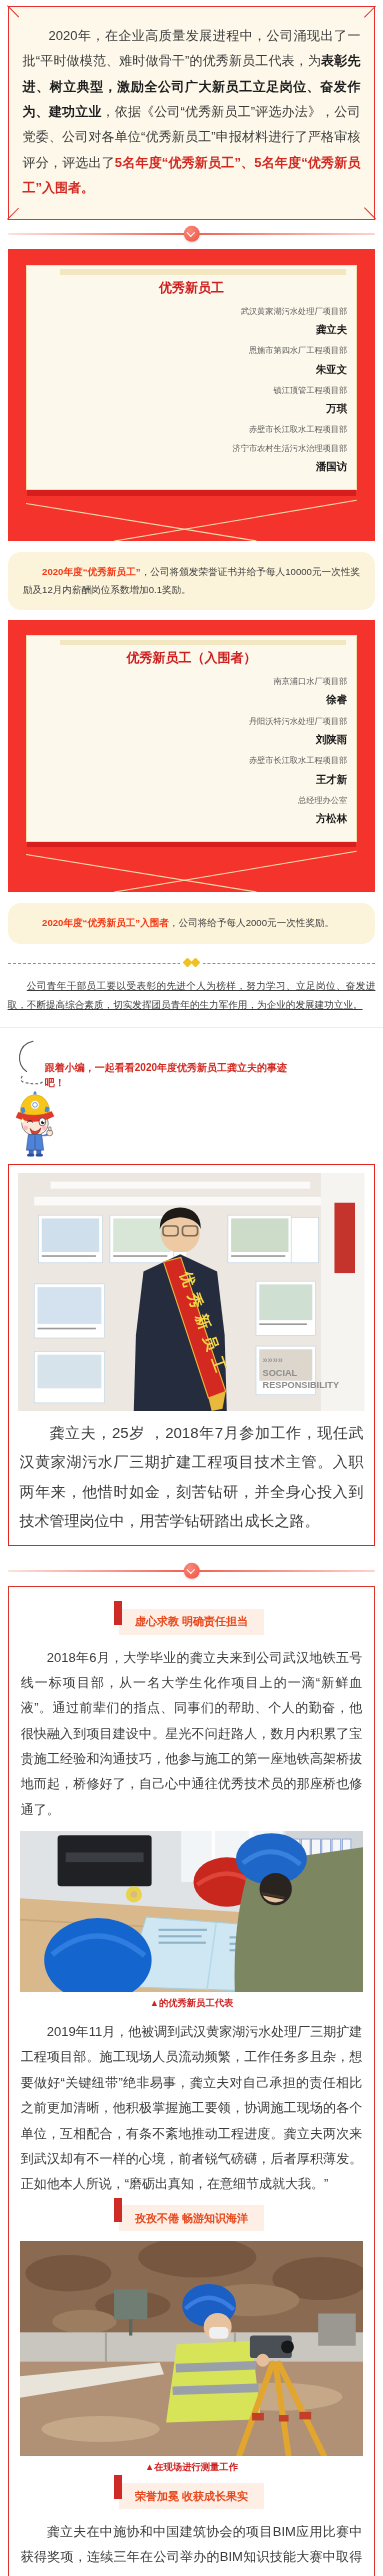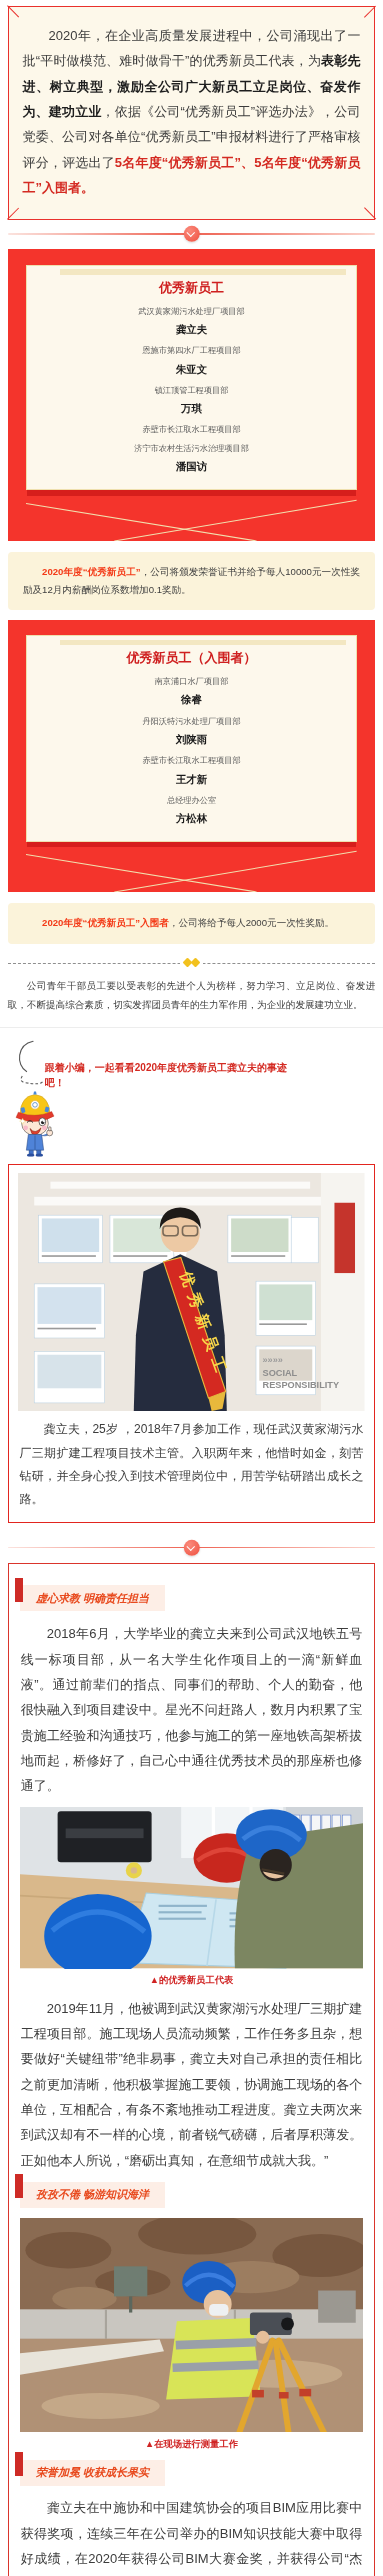--- a/index.html
+++ b/index.html
@@ -21,53 +21,53 @@
   .chevron-divider{position:relative;height:24px;margin:2.2px 7.6px;display:flex;align-items:center;}
   .chevron-divider .line{height:1.6px;width:100%;background:linear-gradient(90deg,#fbe3de,#ef6a5b 46%,#ef6a5b 54%,#fbd4cc);border-radius:1.1px;}
   .chevron-divider .dot{position:absolute;left:50%;top:50%;transform:translate(-50%,-50%);width:16.4px;height:16.4px;border-radius:50%;background:radial-gradient(circle at 35% 30%,#fa8a7c,#ef503f);box-shadow:0 1.1px 2.2px rgba(0,0,0,.15);}
   .chevron-divider .dot::after{content:"";position:absolute;left:4.9px;top:4.4px;width:4.9px;height:4.9px;border-right:1.4px solid #fff;border-bottom:1.4px solid #fff;transform:rotate(45deg);}
 
   
   .red-box{margin:3.3px 7.6px 0 7.6px;background:#f4342c;padding:15.3px 18.6px 0 18.6px;position:relative;}
   .award-card{background:#fdf8ec;border:0.5px solid #efe0ae;padding:11px 8.7px 13px 8.7px;position:relative;}
   .card-band{height:5.5px;background:#f3e7c2;margin:-7.6px 1.1px 4.4px 24px;}
   .award-title{text-align:center;color:#cf2020;font-size:13px;font-weight:bold;margin:2.2px 0 7.6px 0;}
-  .entry{text-align:center;}
+  .entry{text-align:right;}
   .entry .dept{font-size:8.2px;color:#5b5b5b;line-height:1.6;margin-top:5.5px;}
   .entry .name{font-size:10.4px;font-weight:bold;color:#1a1a1a;line-height:1.7;margin-top:3.3px;}
   .card-shadow{height:5.5px;background:#d61e1c;margin:0 1.1px;}
   .flap{display:block;width:100%;height:45px;}
 
   
-  .reward{margin:11px 7.6px 0 7.6px;background:#fbf3da;border-radius:4px;padding:11px 15.3px;font-size:9.6px;line-height:1.9;text-align:justify;text-indent:2em;color:#3f3f3f;}
+  .reward{margin:11px 7.6px 0 7.6px;background:#fbf3da;border-radius:13px;padding:11px 15.3px;font-size:9.6px;line-height:1.9;text-align:justify;text-indent:2em;color:#3f3f3f;}
   .reward .hl{font-weight:bold;color:#f43a17;}
 
   
   .dotted-divider{position:relative;margin:14px 7.6px 0 7.6px;height:9.8px;display:flex;align-items:center;justify-content:center;}
   .dotted-divider .dash{position:absolute;left:0;right:0;top:50%;border-top:1.1px dashed #8f8f8f;}
   .diamonds{position:relative;background:#fff;padding:0 4.4px;display:flex;gap:1.1px;}
   .diamond{width:7px;height:7px;background:#f2c11e;transform:rotate(45deg);border-radius:1.1px;}
 
-  .closing{margin:9.8px 7.6px 0 7.6px;font-size:9.6px;line-height:1.95;text-align:justify;text-indent:2em;color:#3c3c3c;}
+  .closing{margin:9.8px 7.6px 0 7.6px;font-size:9.6px;line-height:1.95;text-align:justify;text-indent:2em;color:#3c3c3c;text-decoration:underline;}
 
   .thin-hr{border:none;border-top:0.5px solid #ededed;margin:12px 0 0 0;}
 
   
   .bubble-row{display:flex;align-items:flex-end;margin:9.8px 7.6px 0 7.6px;}
   .bubble-text{margin:12px 0 0 2.2px;font-size:10px;font-weight:bold;color:#d42a22;line-height:1.5;max-width:262px;}
   .mascot-top{margin:0 0 0 9.8px;}
 
   
   .profile-card{margin:5.5px 7.6px 0 7.6px;border:1.1px solid #e2251f;background:#fff;padding:7.6px 9.8px 9.8px 9.8px;}
   .photo-frame{display:block;width:100%;}
-  .bio{font-size:12px;line-height:1.95;text-align:justify;text-indent:2em;color:#3c3c3c;margin:7.6px 1.1px 0 1.1px;}
+  .bio{font-size:15px;line-height:1.95;text-align:justify;text-indent:2em;color:#3c3c3c;margin:7.6px 1.1px 0 1.1px;}
 
   
   .story-box{margin:3.3px 7.6px 7.6px 7.6px;border:1.1px solid #da352c;background:#fff;padding:14px 11px 14px 11px;}
-  .sec-heading-wrap{text-align:left;margin:7.6px 0 9.8px 0;font-style:italic;}
+  .sec-heading-wrap{text-align:center;margin:7.6px 0 9.8px 0;}
   .sec-heading{position:relative;display:inline-block;background:#fdeee6;color:#e84a1e;font-size:11px;font-weight:bold;padding:5.5px 16.4px;}
   .sec-heading::before{content:"";position:absolute;left:-4.4px;top:-7.6px;width:7.6px;height:24px;background:#ce2b26;}
   .story-p{font-size:13px;line-height:1.95;text-align:justify;text-indent:2em;color:#3c3c3c;margin:5.5px 1.1px 8.7px 1.1px;}
   .caption{text-align:center;color:#d02424;font-size:9.3px;font-weight:bold;margin:5.5px 0 8.7px 0;}
 
   .carousel{position:relative;}
   .carousel-btn{position:absolute;top:34%;width:22px;height:34px;background:#b5121a;display:flex;align-items:center;justify-content:center;cursor:pointer;}
   .carousel-btn.prev{left:0;}
   .carousel-btn.next{right:0;}
   .carousel-btn .chev{width:7.6px;height:7.6px;border-left:1.6px solid #f6d7d7;border-bottom:1.6px solid #f6d7d7;}

